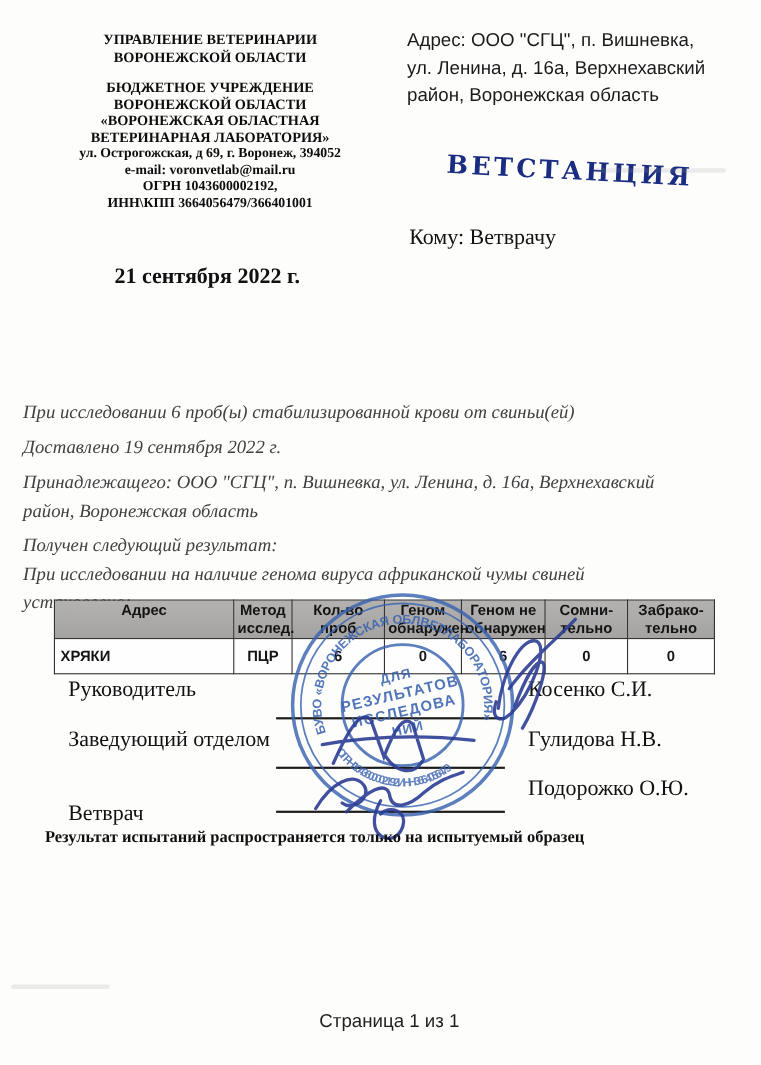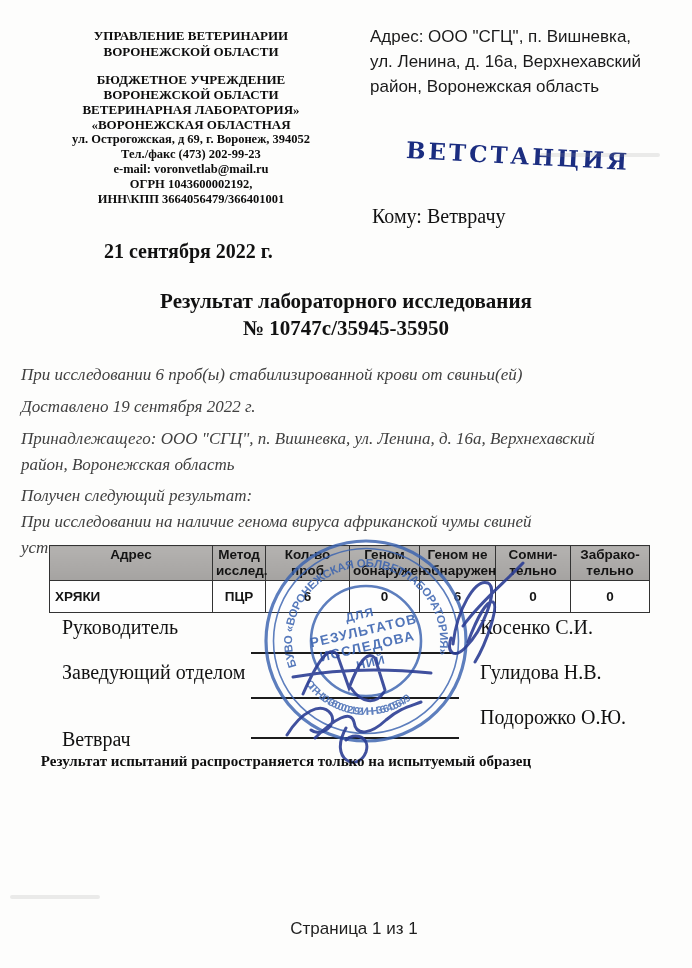--- a/index.html
+++ b/index.html
@@ -146,47 +146,42 @@
 <body>
 
 <div class="page">
 
   <div class="org-block">
     <div class="dept">УПРАВЛЕНИЕ ВЕТЕРИНАРИИ</div>
     <div class="dept">ВОРОНЕЖСКОЙ ОБЛАСТИ</div>
     <div class="gap"></div>
     <div class="inst">БЮДЖЕТНОЕ УЧРЕЖДЕНИЕ</div>
     <div class="inst">ВОРОНЕЖСКОЙ ОБЛАСТИ</div>
+    <div class="inst">«ВОРОНЕЖСКАЯ ОБЛАСТНАЯ</div>
     <div class="inst">ВЕТЕРИНАРНАЯ ЛАБОРАТОРИЯ»</div>
-    <div class="inst">«ВОРОНЕЖСКАЯ ОБЛАСТНАЯ</div>
     <div class="contact">ул. Острогожская, д 69, г. Воронеж, 394052</div>
-    <div class="contact">Тел./факс  (473) 202-99-23</div>
     <div class="contact">e-mail:  voronvetlab@mail.ru</div>
     <div class="contact">ОГРН 1043600002192,</div>
     <div class="contact">ИНН\КПП 3664056479/366401001</div>
   </div>
 
   <div class="recipient-address">
     <div>Адрес: ООО "СГЦ", п. Вишневка,</div>
     <div>ул. Ленина, д. 16а, Верхнехавский</div>
     <div>район, Воронежская область</div>
   </div>
 
   <div class="vetstation-stamp">ВЕТСТАНЦИЯ</div>
   <div class="smudge s1"></div>
   <div class="smudge s2"></div>
 
   <div class="komu">Кому: Ветврачу</div>
 
   <div class="doc-date">21 сентября 2022 г.</div>
 
-  <div class="doc-title">
-    <div>Результат лабораторного исследования</div>
-    <div>№ 10747с/35945-35950</div>
-  </div>
 
   <div class="body-par p1">При исследовании 6 проб(ы) стабилизированной крови от свиньи(ей)</div>
   <div class="body-par p2">Доставлено 19 сентября 2022 г.</div>
   <div class="body-par p3">Принадлежащего: ООО "СГЦ", п. Вишневка, ул. Ленина, д. 16а, Верхнехавский район, Воронежская область</div>
   <div class="body-par p4">Получен следующий результат:</div>
   <div class="body-par p5">При исследовании на наличие генома вируса африканской чумы свиней установлено:</div>
 
   <table class="results">
     <colgroup>
       <col style="width:163px">

